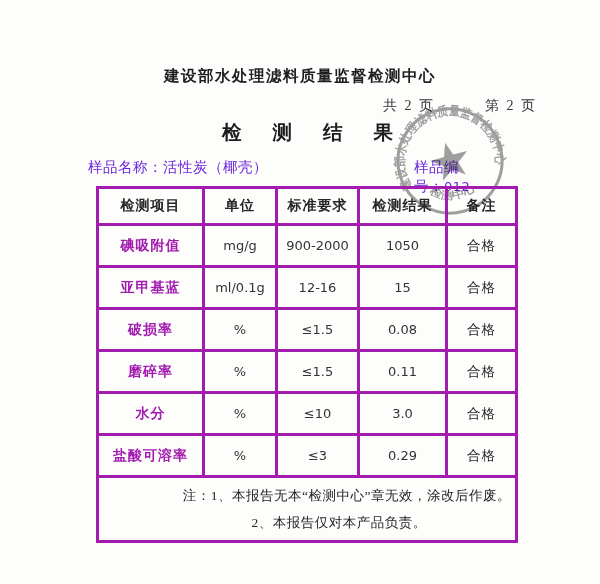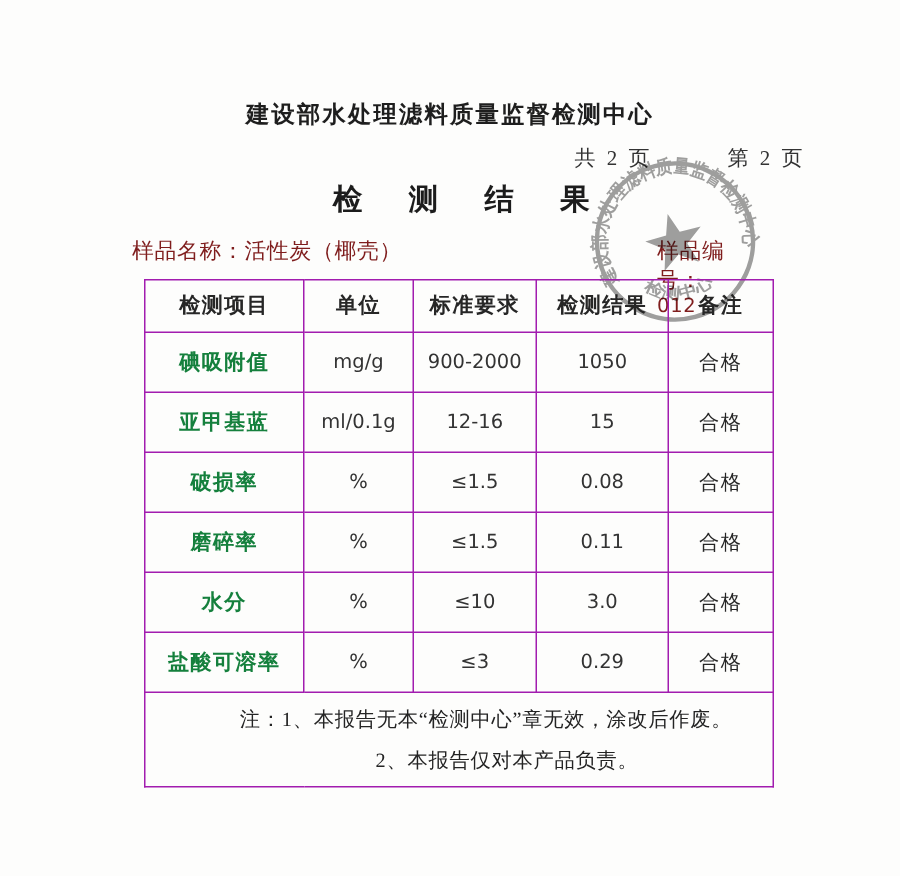--- a/index.html
+++ b/index.html
@@ -17,53 +17,53 @@
     font-size:15.5px;font-weight:bold;letter-spacing:1.5px;color:#1e1e1e;
   }
   .page-info{
     top:97px;left:383px;display:flex;gap:50px;
     font-size:14px;color:#333;letter-spacing:2px;white-space:nowrap;
   }
   .report-title{
     top:119px;left:222px;white-space:nowrap;
     font-size:19.5px;font-weight:bold;letter-spacing:31px;color:#1c1c1c;
   }
-  .sample-line{top:158px;left:0;width:488px;height:20px;font-size:14.5px;color:#7f1d1d;text-decoration:underline;}
+  .sample-line{top:158px;left:0;width:488px;height:20px;font-size:14.5px;color:#6d28d9;text-decoration:underline;}
   .sample-name{position:absolute;left:88px;top:0;letter-spacing:0.5px;}
-  .sample-no{position:absolute;left:414px;top:0;letter-spacing:0.5px;margin-left:24px;}
+  .sample-no{position:absolute;left:414px;top:0;letter-spacing:0.5px;}
   .latin{font-family:"DejaVu Sans", sans-serif;font-size:13px;}
 
   
   .stamp{
     top:101px;left:390px;width:120px;height:120px;
     transform:rotate(-15deg);
     opacity:0.82;mix-blend-mode:multiply;pointer-events:none;
   }
   .stamp svg{width:100%;height:100%;}
   .stamp text{font-family:"Liberation Serif", serif;fill:#8a8a8a;font-weight:bold;}
 
   
   table.results{
     position:absolute;left:96px;top:186px;width:419px;
     border-collapse:collapse;table-layout:fixed;
     background:transparent;
   }
   table.results th, table.results td{
-    border:1px solid #a21caf;text-align:center;vertical-align:middle;
+    border:3px solid #a21caf;text-align:center;vertical-align:middle;
     padding:4px;overflow:hidden;
   }
   table.results th{
     height:26px;font-size:14px;font-weight:600;color:#262626;letter-spacing:1px;
   }
   table.results td{height:31px;}
-  td.c-item{font-size:14px;font-weight:600;letter-spacing:1px;color:#15803d;}
+  td.c-item{font-size:14px;font-weight:600;letter-spacing:1px;color:#a21caf;}
   td.c-val{font-family:"DejaVu Sans", sans-serif;font-size:13px;color:#333;margin-left:18px;}
   td.c-pass{font-size:13.5px;font-weight:400;letter-spacing:1px;color:#262626;}
   td.notes-cell{height:62px;text-align:left;vertical-align:middle;}
-  .note-line1{padding-left:36px;font-size:13.5px;letter-spacing:0.5px;line-height:27px;color:#242424;}
+  .note-line1{padding-left:36px;font-size:13.5px;letter-spacing:0.5px;line-height:27px;color:#242424;text-align:right;}
   .note-line2{padding-left:64px;font-size:13.5px;letter-spacing:0.5px;line-height:27px;color:#242424;}
 </style>
 </head>
 <body>
 
 <div class="abs org-title">建设部水处理滤料质量监督检测中心</div>
 
 <div class="abs page-info">
   <span>共 2 页</span>
   <span>第 2 页</span>

